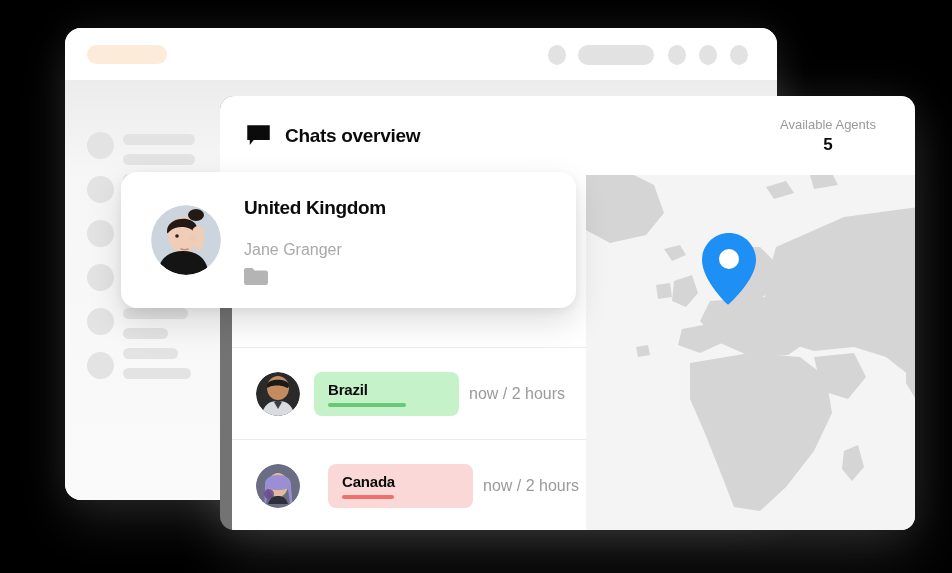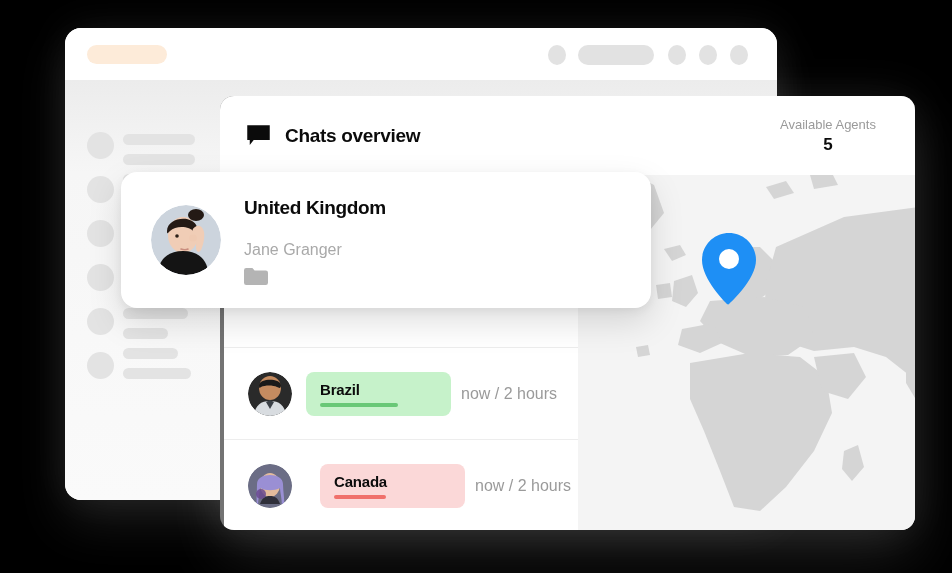--- a/index.html
+++ b/index.html
@@ -189,21 +189,21 @@
     position: absolute;
     left: 128px;
     top: 58px;
     width: 54px;
     height: 72px;
   }
 
   
   .chat-list {
     position: absolute;
-    left: 4px;
+    left: 12px;
     top: 79px;
     width: 354px;
     bottom: 0;
     background: #ffffff;
   }
   .chat-row {
     position: absolute;
     left: 0;
     width: 354px;
     height: 92px;
@@ -247,21 +247,21 @@
     font-size: 16px;
     color: #9a9a9a;
     white-space: nowrap;
   }
 
   
   .featured-card {
     position: absolute;
     left: 121px;
     top: 172px;
-    width: 530px;
+    width: 455px;
     height: 136px;
     background: #ffffff;
     border-radius: 16px;
     box-shadow: 0 14px 34px rgba(0,0,0,0.13),
                 0 3px 10px rgba(0,0,0,0.06);
     display: flex;
     align-items: center;
     overflow: hidden;
   }
   .featured-avatar {

